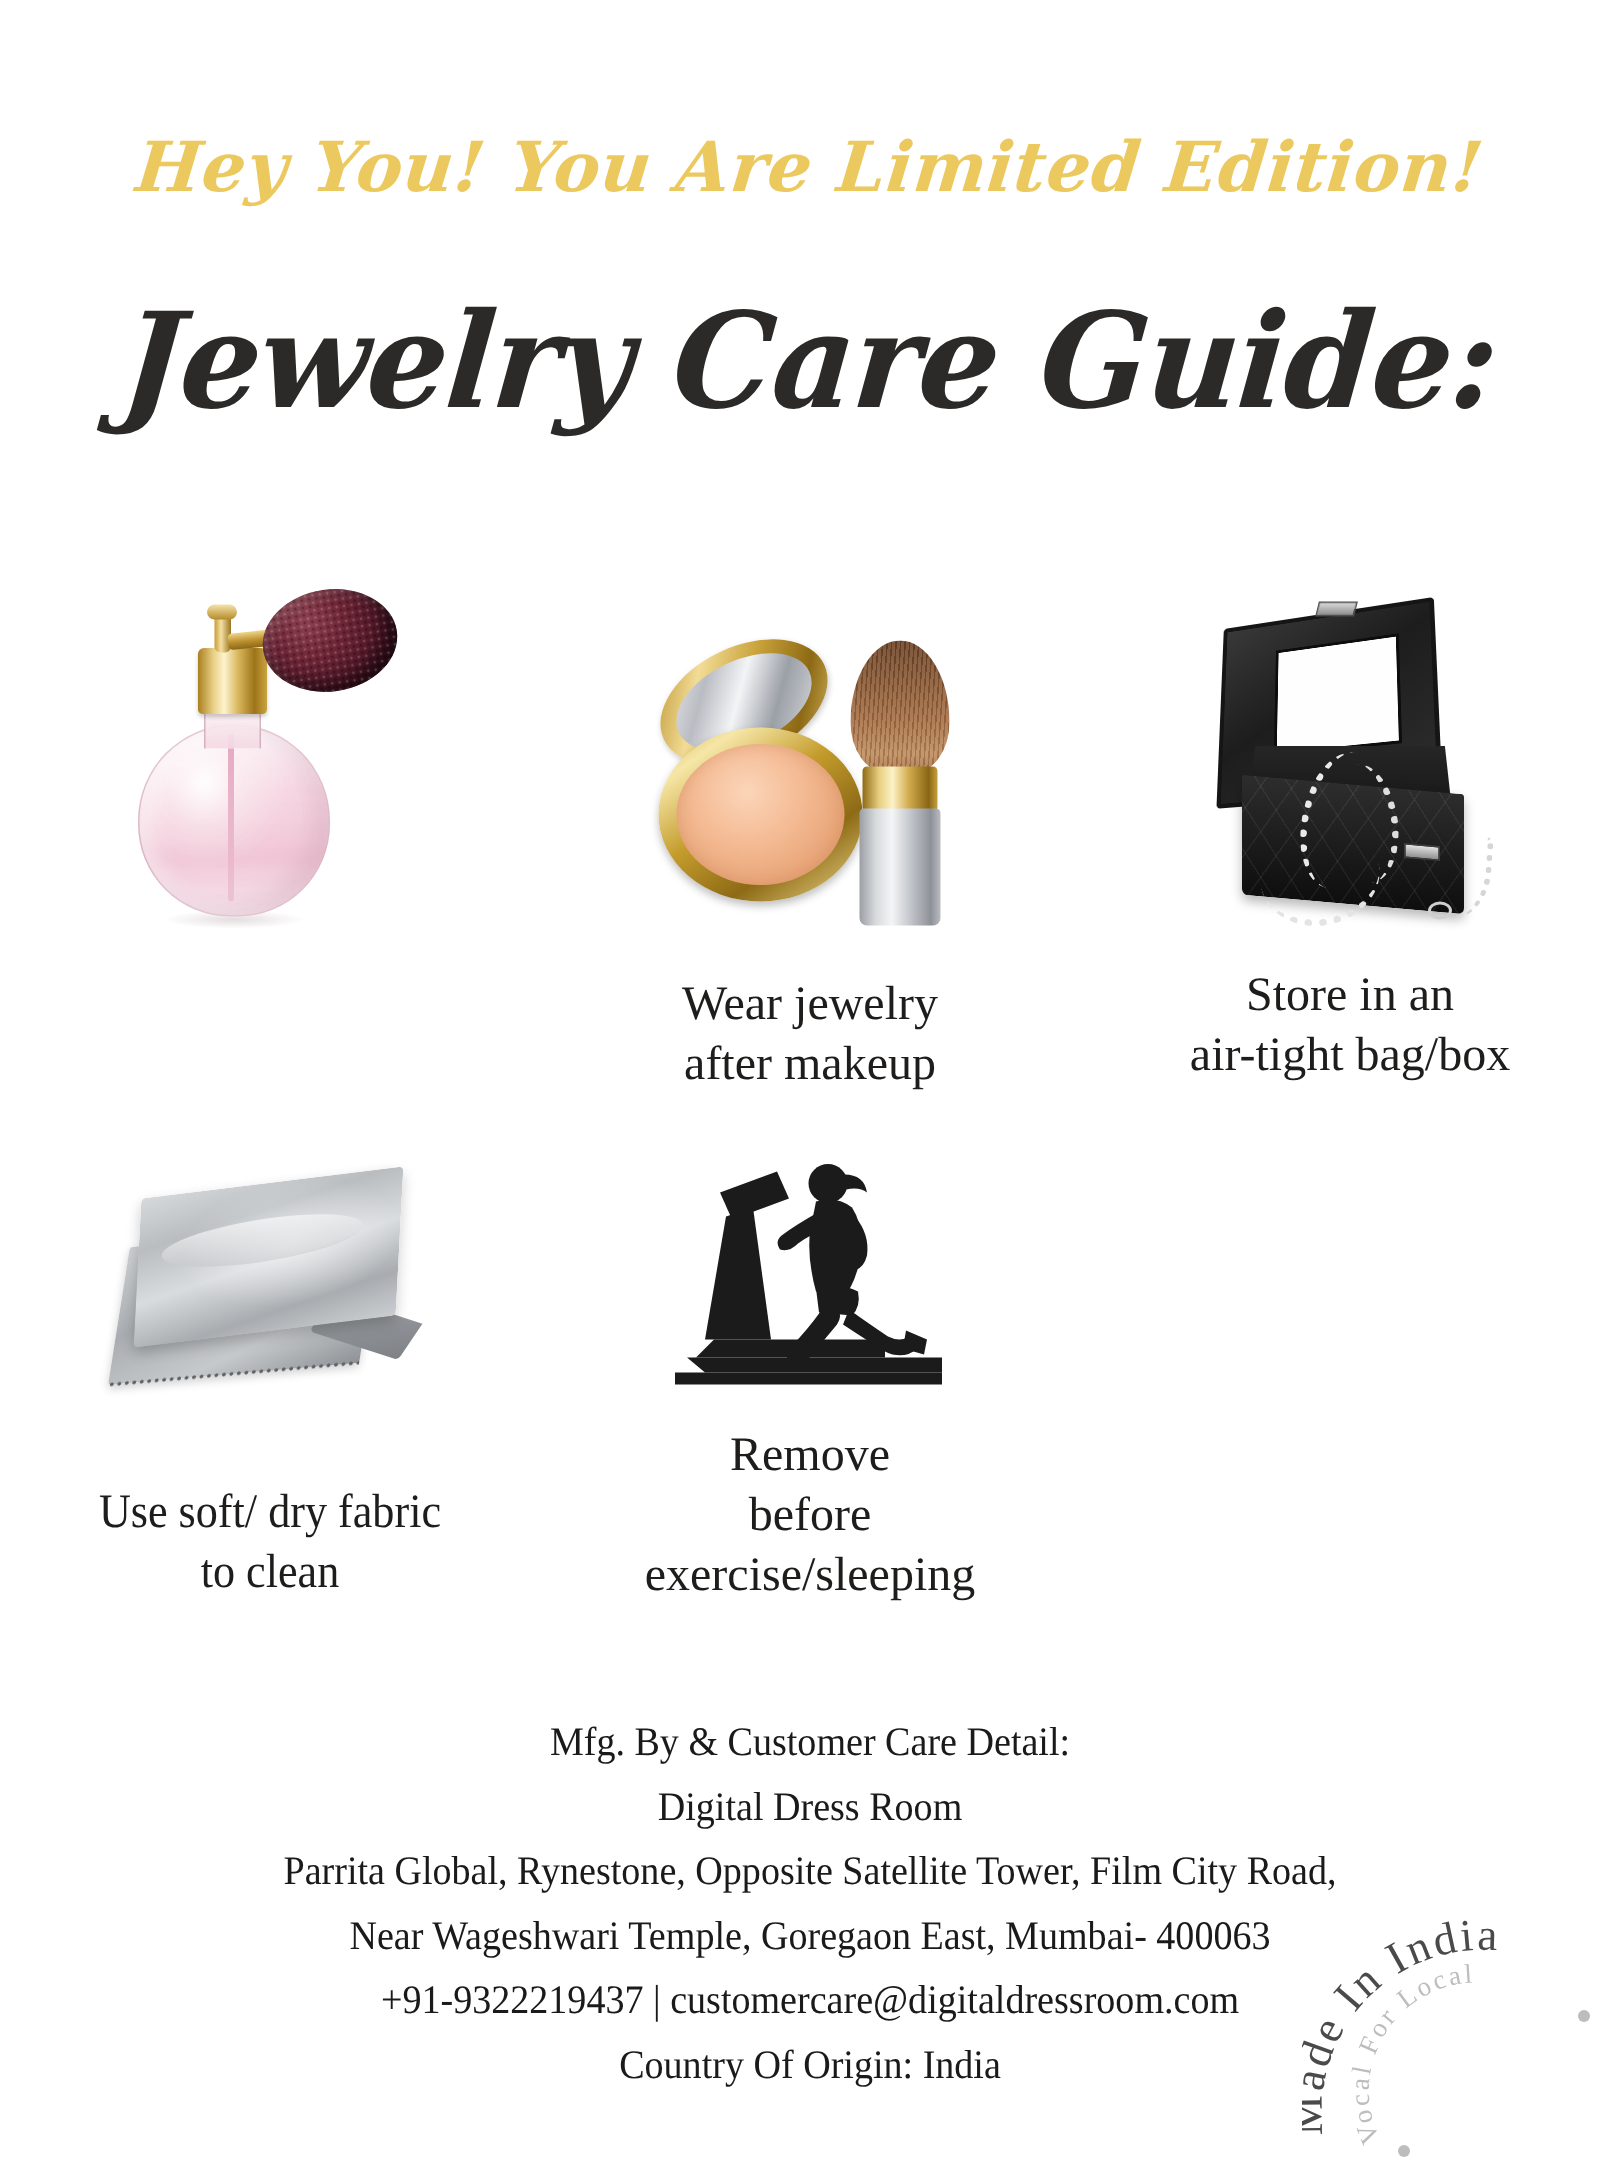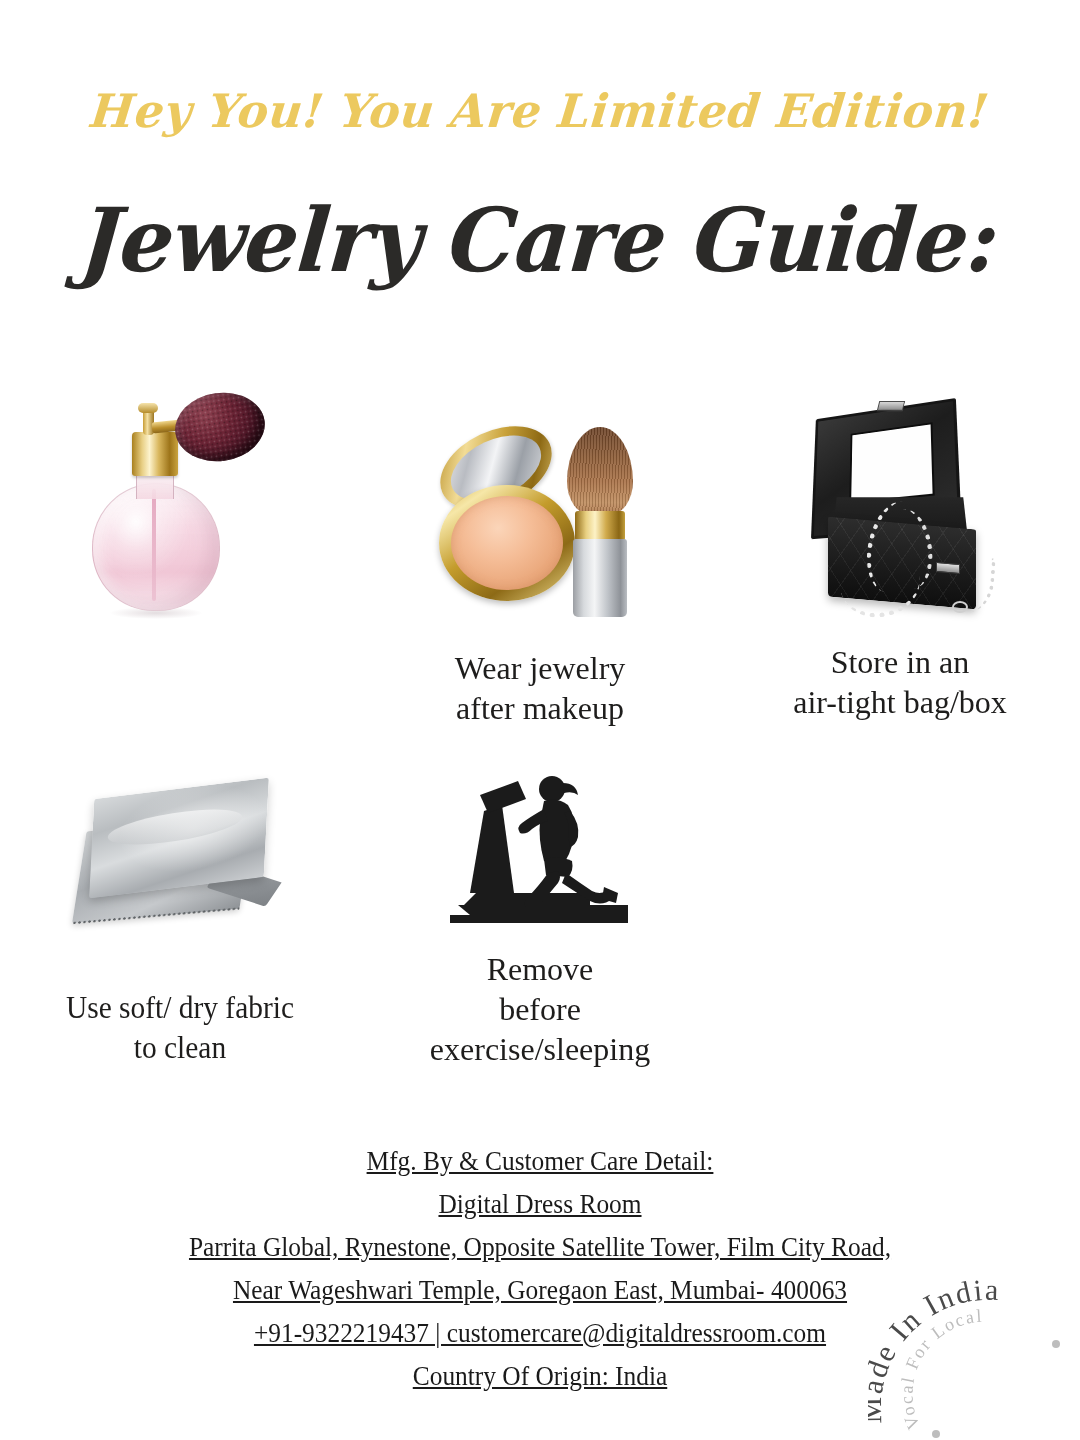--- a/index.html
+++ b/index.html
@@ -394,21 +394,20 @@
   .footer {
     position: absolute;
     top: 1140px;
     left: 0;
     width: 1080px;
     text-align: center;
     color: #1a1a1a;
     font-family: "Liberation Serif", "DejaVu Serif", serif;
     font-size: 27px;
     line-height: 43px;
-    text-decoration: underline;
   }
   .footer div { transform: scaleX(0.94); }
 
   
   .badge {
     position: absolute;
     left: 868px;
     top: 1258px;
     width: 208px;
     height: 186px;

